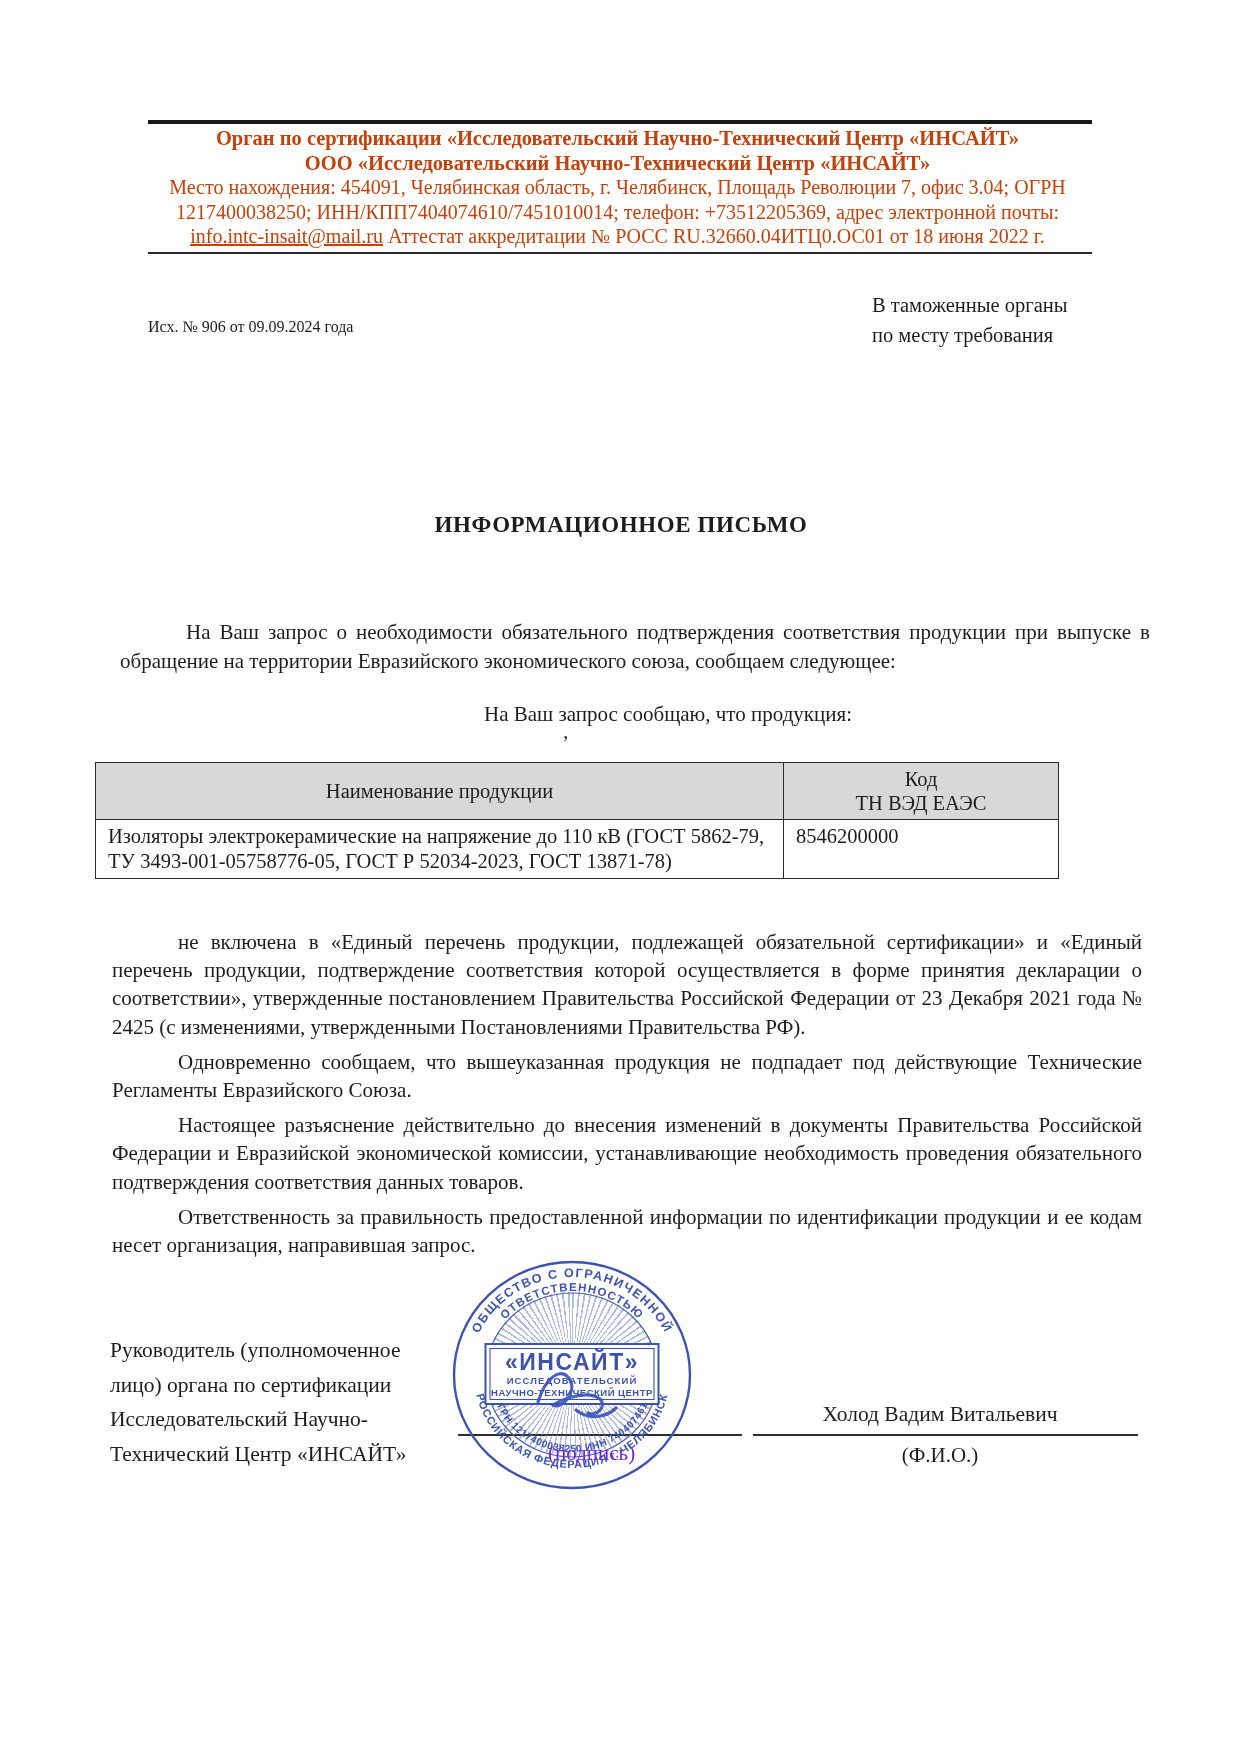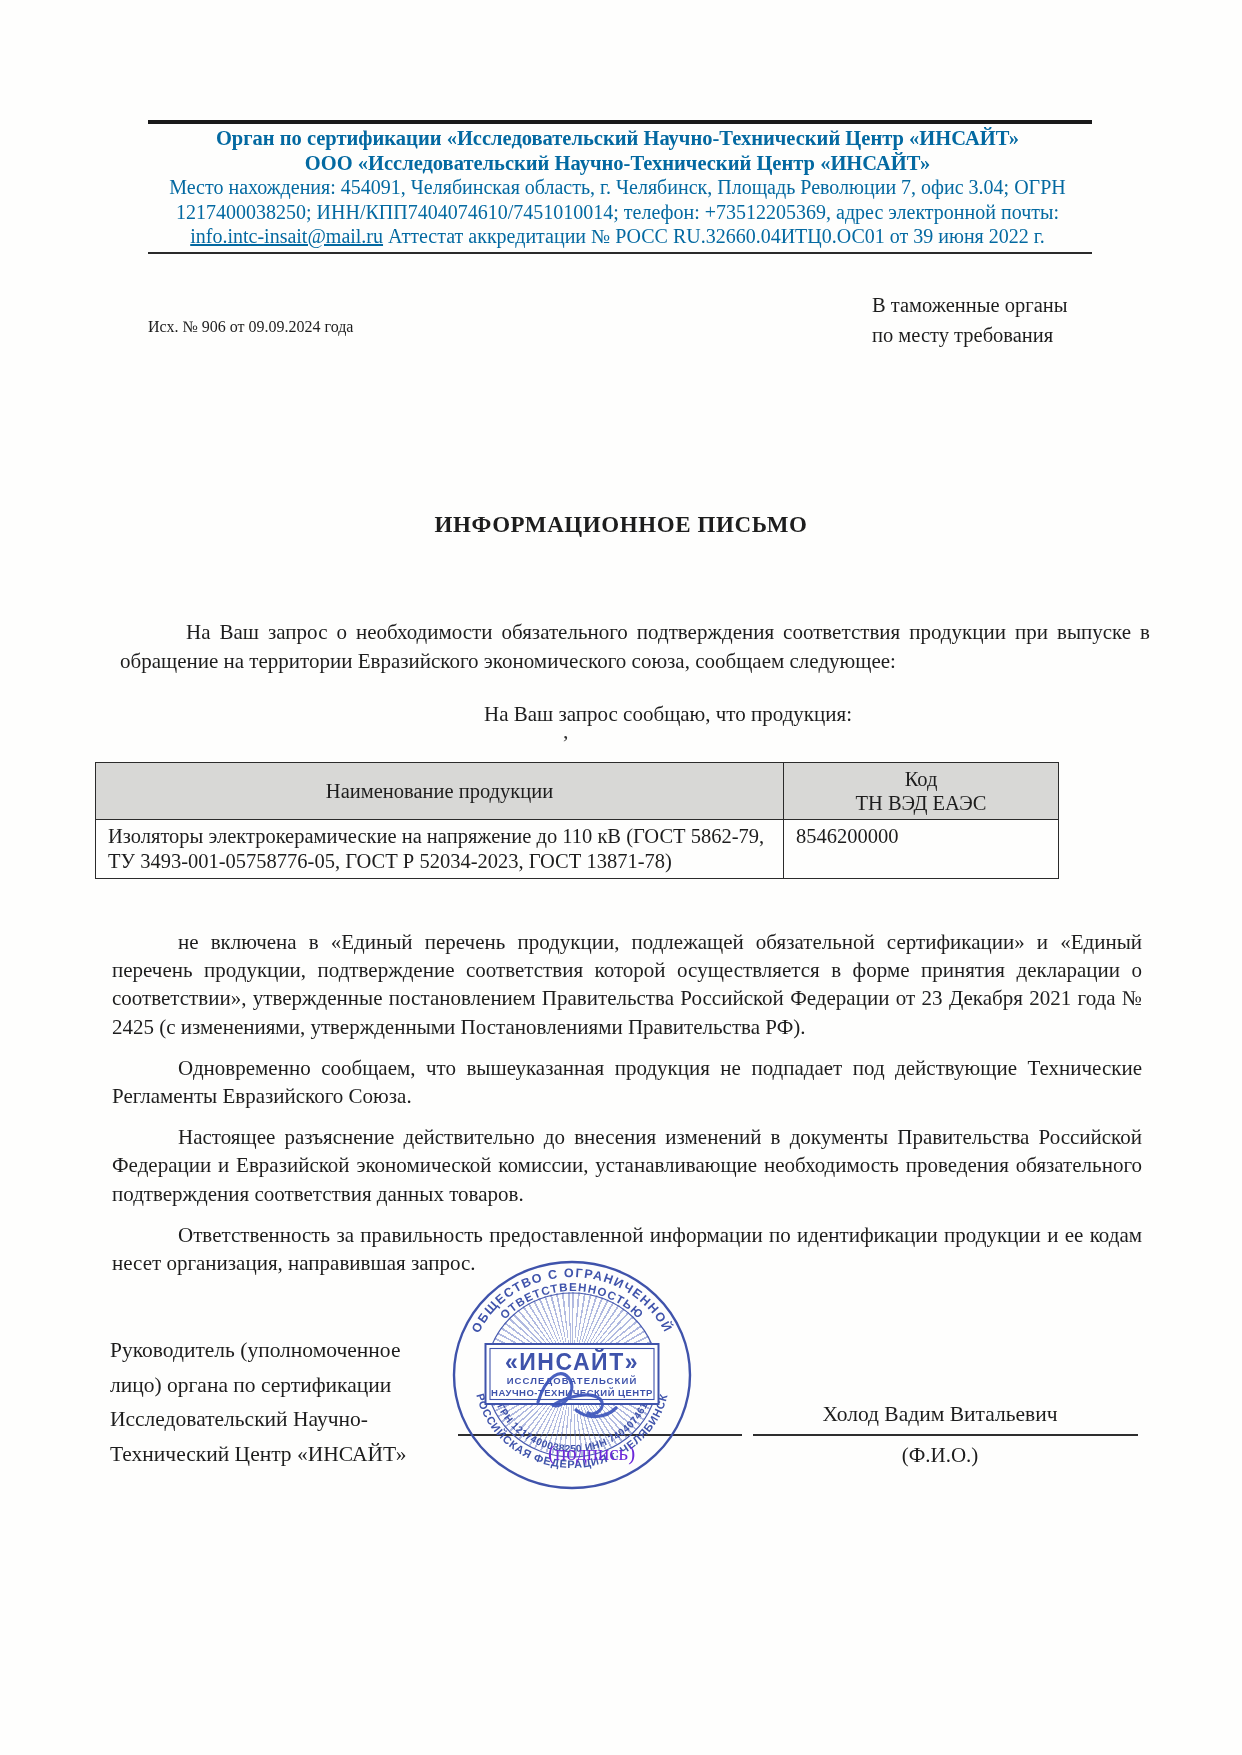--- a/index.html
+++ b/index.html
@@ -11,21 +11,21 @@
     font-family: "Liberation Serif", "DejaVu Serif", serif;
     color: #1d1d1d;
     overflow: hidden;
   }
   .rule { position: absolute; background: #1a1a1a; }
   .rule-top { left: 148px; top: 120px; width: 944px; height: 4px; }
   .rule-bottom { left: 148px; top: 252px; width: 944px; height: 2px; background:#2a2a2a; }
 
   .doc-header {
     position: absolute; left: 135px; top: 126px; width: 965px;
-    text-align: center; font-size: 20px; line-height: 24.5px; color:#0369a1;
+    text-align: center; font-size: 20px; line-height: 24.5px; color:#c2410c;
   }
   .doc-header .org-bold { font-weight: bold; font-size: 20.5px; }
   .email-underline { text-decoration: underline; }
 
   .recipient {
     position: absolute; left: 866px; top: 290px; width: 240px;
     font-size: 20.5px; line-height: 30px; text-align: left; margin-left: 6px;
   }
   .outgoing-ref {
     position: absolute; left: 148px; top: 318px; font-size: 16px;
@@ -57,21 +57,21 @@
   }
   table.product-table td { padding: 4px 12px; line-height: 25px; }
   .col-name { width: 688px; }
   .col-code { width: 275px; }
 
   .body-paras { position: absolute; left: 112px; top: 928px; width: 1030px; }
   .body-paras p {
     margin: 0 0 0 0; font-size: 21px; line-height: 28.2px;
     text-align: justify; text-indent: 66px;
   }
-  .body-paras p + p { margin-top: 13px; }
+  .body-paras p + p { margin-top: 7px; }
 
   .sig-left {
     position: absolute; left: 110px; top: 1333px; width: 360px;
     font-size: 21.5px; line-height: 34.5px;
   }
 
   .stamp {
     position: absolute; left: 450px; top: 1258px; width: 244px; height: 234px;
     z-index: 2;
   }
@@ -106,21 +106,21 @@
 
   <div class="rule rule-top"></div>
 
   <div class="doc-header">
     <div class="org-bold">Орган по сертификации «Исследовательский Научно-Технический Центр «ИНСАЙТ»</div>
     <div class="org-bold">ООО «Исследовательский Научно-Технический Центр «ИНСАЙТ»</div>
     <div>Место нахождения: 454091, Челябинская область, г. Челябинск, Площадь Революции 7, офис 3.04; ОГРН</div>
     <div>1217400038250; ИНН/КПП7404074610/7451010014; телефон: +73512205369, адрес электронной почты:</div>
     <div>
       <span class="email-underline">info.intc-insait@mail.ru</span>
-      <span>Аттестат аккредитации № РОСС RU.32660.04ИТЦ0.ОС01 от 39 июня 2022 г.</span>
+      <span>Аттестат аккредитации № РОСС RU.32660.04ИТЦ0.ОС01 от 18 июня 2022 г.</span>
     </div>
   </div>
 
   <div class="rule rule-bottom"></div>
 
   <div class="recipient">
     <div>В таможенные органы</div>
     <div>по месту требования</div>
   </div>
 

